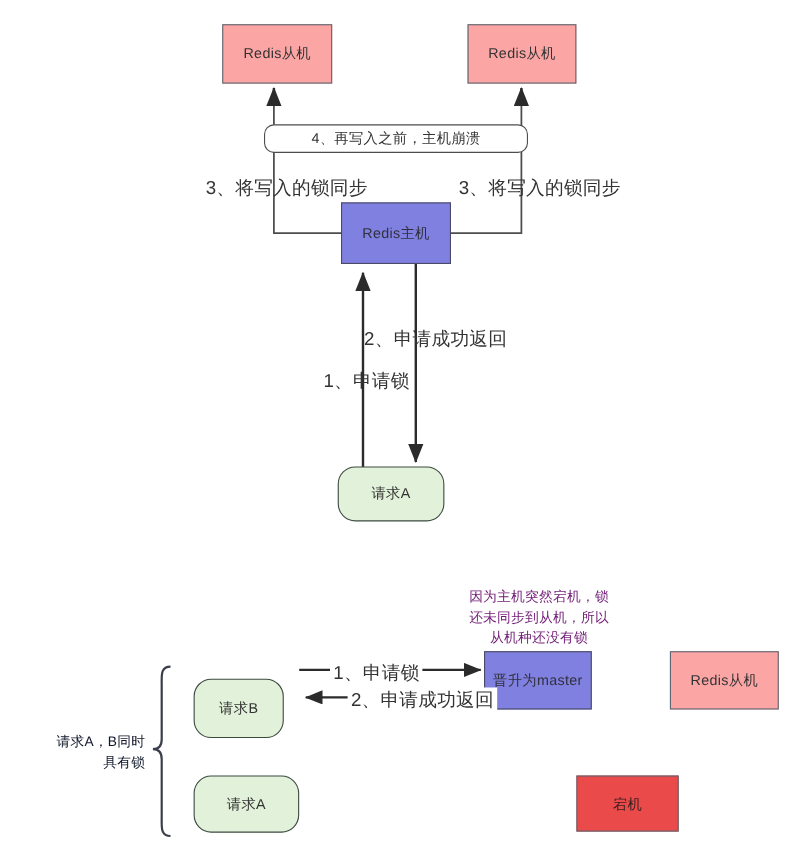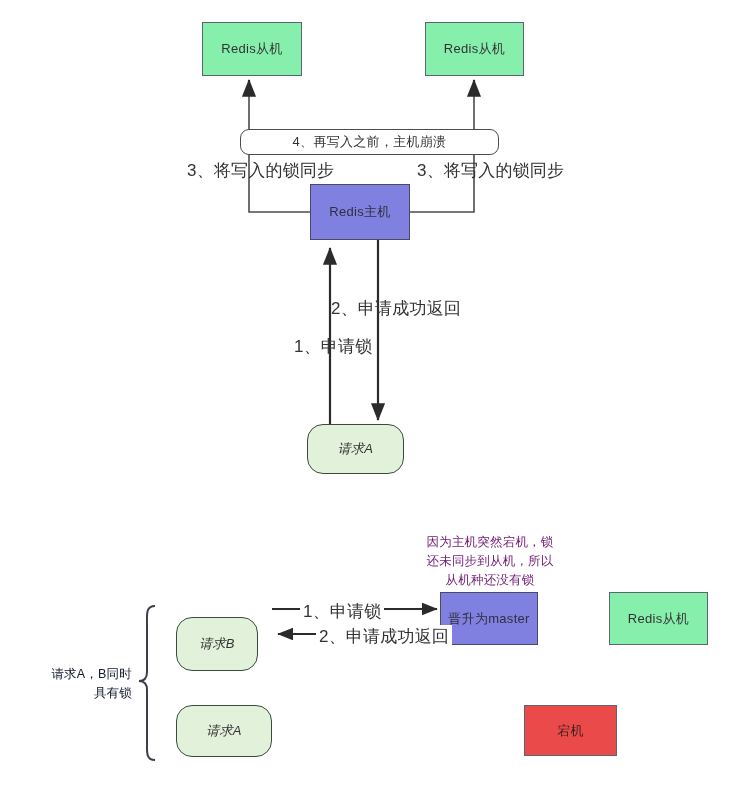--- a/index.html
+++ b/index.html
@@ -26,39 +26,38 @@
     display: flex;
     align-items: center;
     justify-content: center;
     text-align: center;
     font-size: 13px;
     color: #333333;
     line-height: 1.35;
     letter-spacing: 0.3px;
   }
   .node.slave {
-    background: #86efac;
+    background: #fca5a5;
     border: 1.6px solid #5b6670;
   }
   .node.master {
     background: #8080e0;
     border: 1.6px solid #4a4a66;
     color: #2f2f3d;
   }
   .node.down {
     background: #ea4a4a;
     border: 1.6px solid #5b6670;
     color: #3a1f1f;
     text-align: right;
   }
   .node.req {
     background: #e2f2da;
     border: 1.6px solid #3b4a3f;
     border-radius: 16px;
-    font-style: italic;
   }
   .node.labelbox {
     background: #ffffff;
     border: 1.4px solid #4d4d4d;
     border-radius: 9px;
     font-size: 13px;
     color: #333333;
   }
   .edge-label {
     position: absolute;
@@ -129,21 +128,21 @@
 </svg>
 
 <div class="node slave" style="left:202px; top:22px; width:100px; height:54px;">
   <span>Redis从机</span>
 </div>
 
 <div class="node slave" style="left:425px; top:22px; width:99px; height:54px;">
   <span>Redis从机</span>
 </div>
 
-<div class="node labelbox" style="left:240px; top:113px; width:259px; height:26px;margin-top:16px;">
+<div class="node labelbox" style="left:240px; top:113px; width:240px; height:26px;">
   <span>4、再写入之前，主机崩溃</span>
 </div>
 
 <div class="edge-label" style="left:187px; top:159px;">
   <span>3、将写入的锁同步</span>
 </div>
 
 <div class="edge-label" style="left:417px; top:159px;">
   <span>3、将写入的锁同步</span>
 </div>

